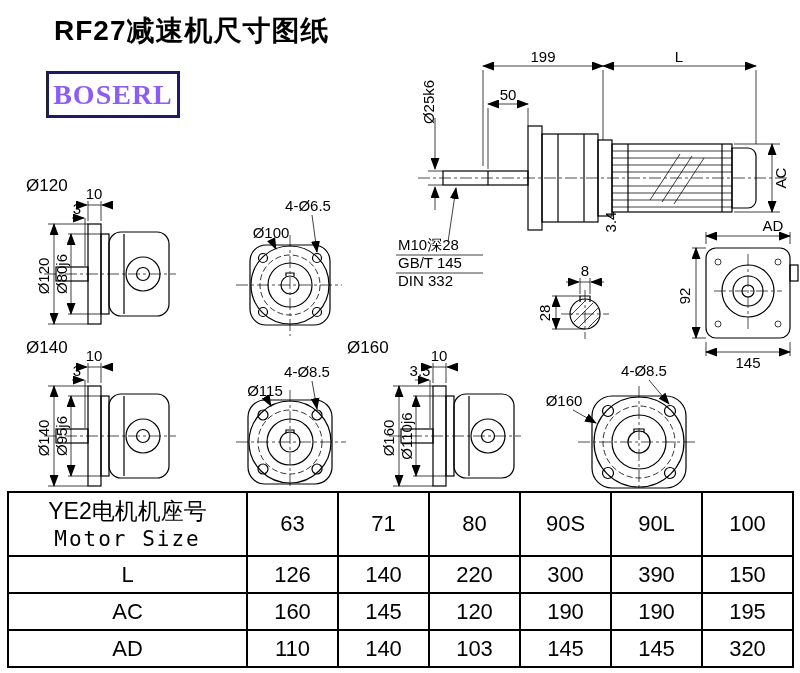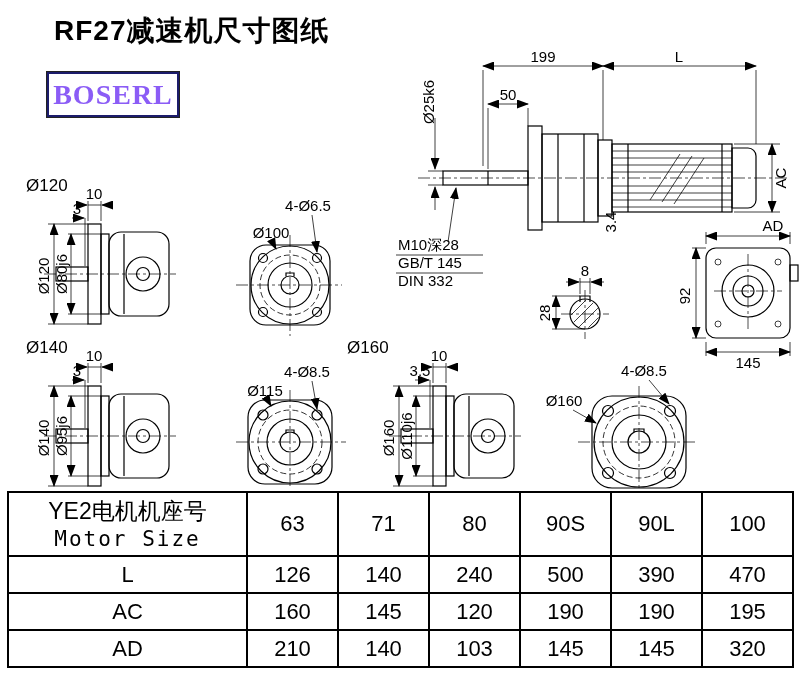--- a/index.html
+++ b/index.html
@@ -385,37 +385,37 @@
       <td>71</td>
       <td>80</td>
       <td>90S</td>
       <td>90L</td>
       <td>100</td>
     </tr>
     <tr>
       <td>L</td>
       <td>126</td>
       <td>140</td>
-      <td>240</td>
-      <td>500</td>
+      <td>220</td>
+      <td>300</td>
       <td>390</td>
-      <td>470</td>
+      <td>150</td>
     </tr>
     <tr>
       <td>AC</td>
       <td>160</td>
       <td>145</td>
       <td>120</td>
       <td>190</td>
       <td>190</td>
       <td>195</td>
     </tr>
     <tr>
       <td>AD</td>
-      <td>210</td>
+      <td>110</td>
       <td>140</td>
       <td>103</td>
       <td>145</td>
       <td>145</td>
       <td>320</td>
     </tr>
   </tbody>
     </table>
 
 </div>

